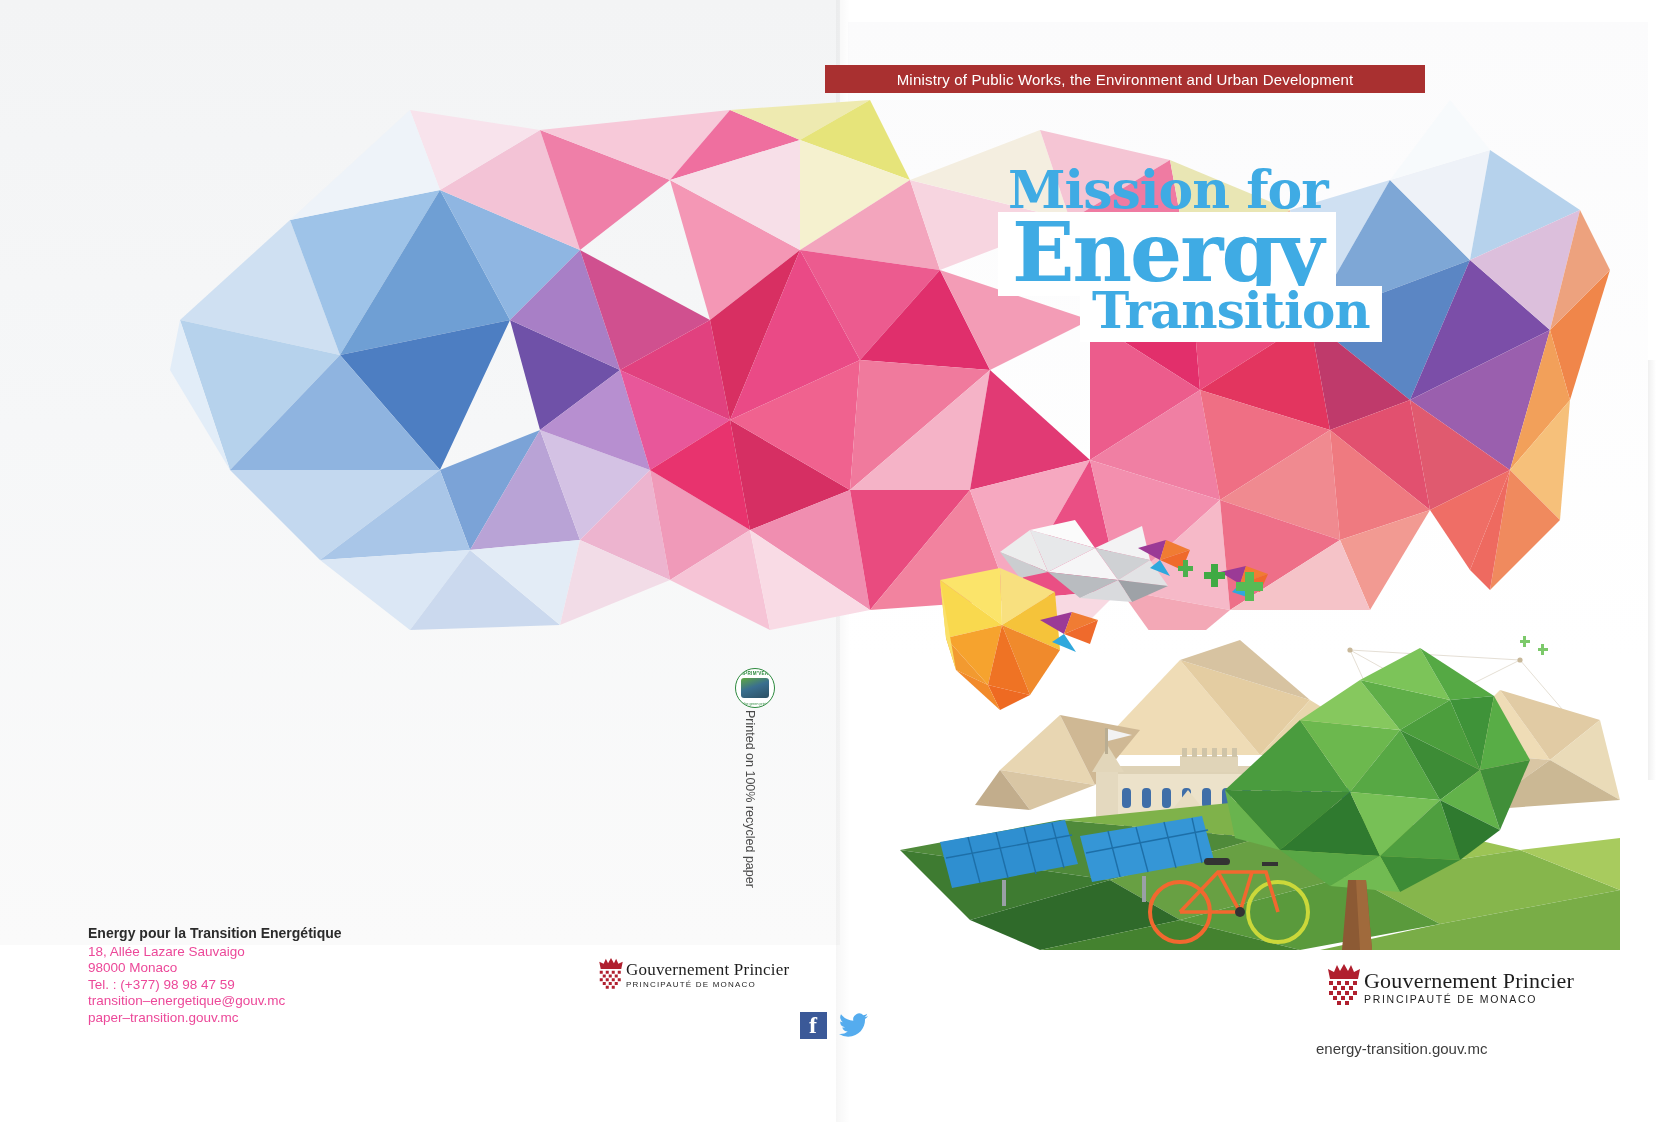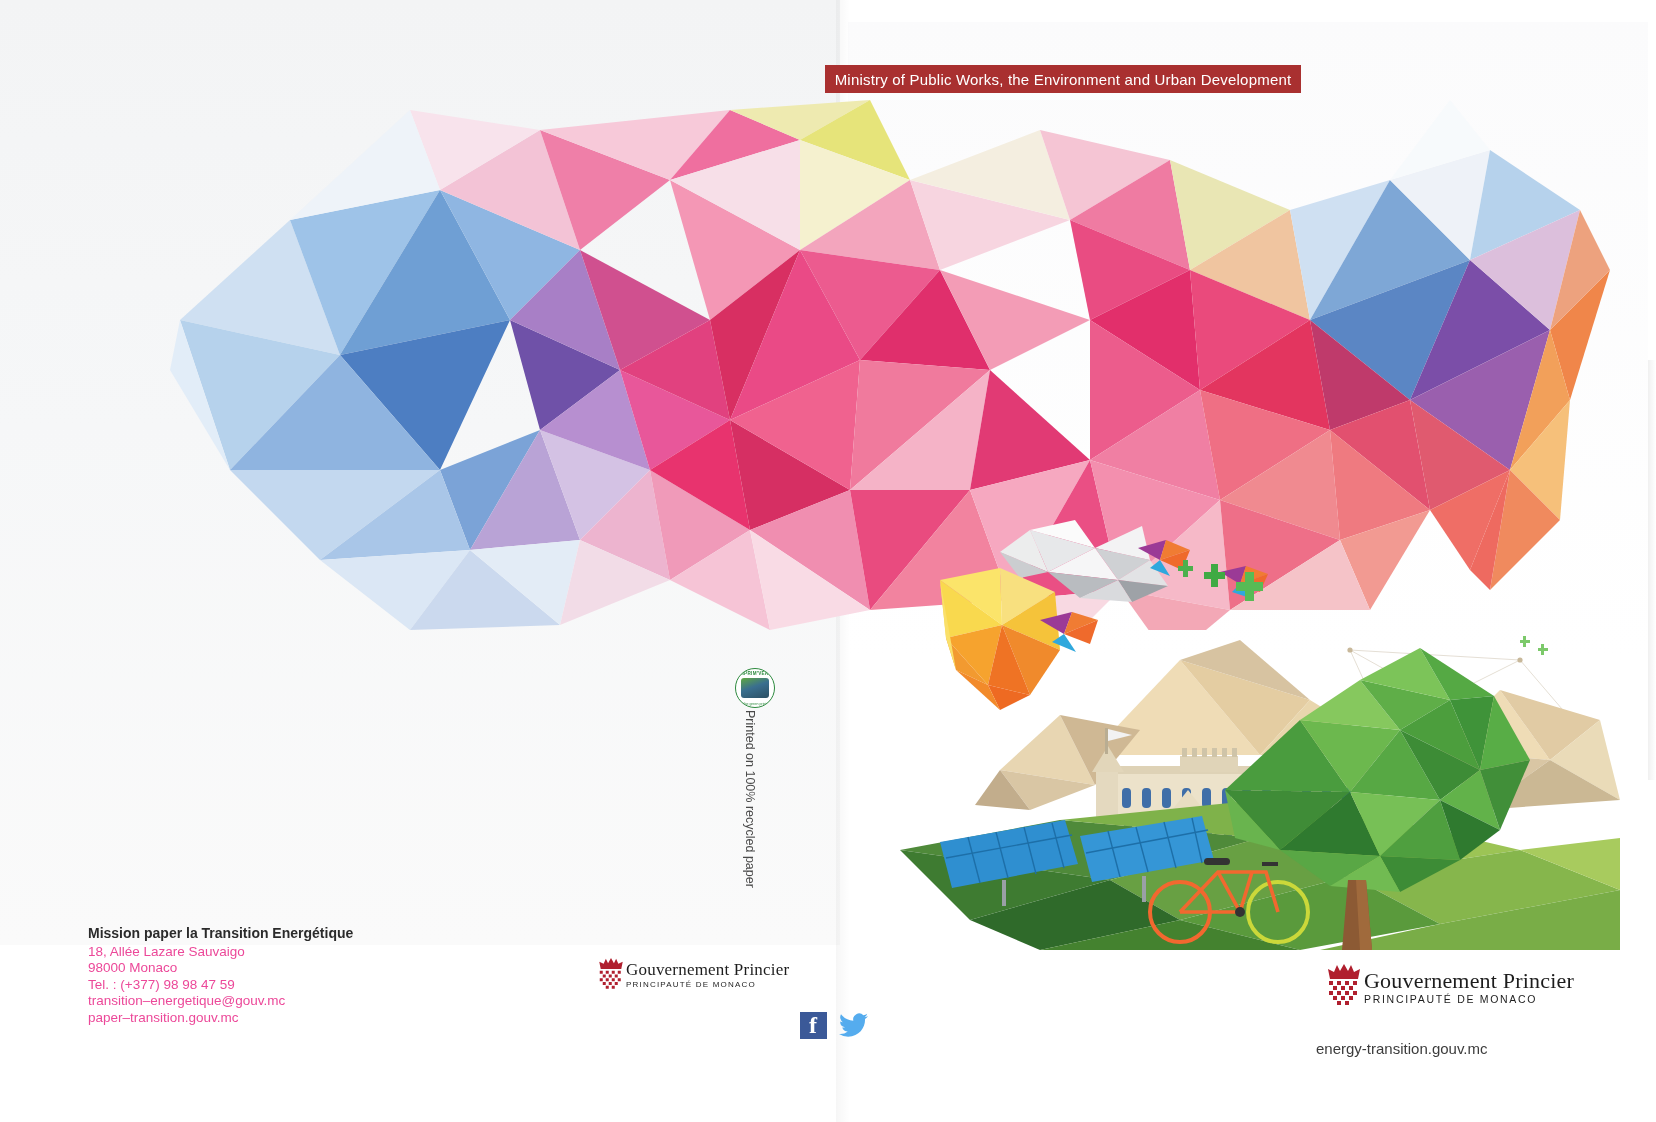--- a/index.html
+++ b/index.html
@@ -18,21 +18,21 @@
          background:linear-gradient(90deg,rgba(0,0,0,0.035),rgba(0,0,0,0.0));}
   .front-edge{position:absolute;left:1648px;top:360px;width:8px;height:420px;
               background:linear-gradient(90deg,rgba(0,0,0,0.06),rgba(0,0,0,0));}
 
   
   .art{position:absolute;pointer-events:none;}
   #poly-cloud{left:110px;top:70px;width:1520px;height:560px;}
   #scene{left:880px;top:520px;width:740px;height:430px;}
 
   
-  .ministry-banner{position:absolute;left:825px;top:65px;width:476px;height:28px;
+  .ministry-banner{position:absolute;left:825px;top:65px;width:600px;height:28px;
     background:#a93030;color:#fff;display:flex;align-items:center;justify-content:center;
     font-size:15px;letter-spacing:.2px;font-family:"Liberation Sans",sans-serif;}
 
   
   .title-wrap{position:absolute;left:960px;top:165px;width:520px;}
   .t-line1{font-family:"DejaVu Serif",serif;font-weight:bold;font-size:52px;line-height:.98;
            color:#3fabe4;letter-spacing:-1px;padding-left:48px;}
   .t-line2-bg{display:inline-block;background:#ffffff;padding:2px 14px 4px 14px;margin-left:38px;margin-top:-4px;}
   .t-line2{font-family:"DejaVu Serif",serif;font-weight:bold;font-size:82px;line-height:.95;
            color:#3fabe4;letter-spacing:-2px;}
@@ -202,20 +202,29 @@
       <polygon points="900,530 1010,520 950,580" fill="#f8d9e2"></polygon>
       <polygon points="1010,520 1120,540 1060,590" fill="#f3a8b6"></polygon>
       <polygon points="430,60 330,120 300,40" fill="#f8e3ec"></polygon>
       <polygon points="300,40 330,120 180,150" fill="#eef3f9"></polygon>
       <polygon points="1380,80 1280,110 1340,30" fill="#f7fafc"></polygon>
     </g>
   </svg>
 
   <div class="ministry-banner">Ministry of Public Works, the Environment and Urban Development</div>
 
+  <div class="title-wrap">
+    <div class="t-line1">Mission for</div>
+    <div class="t-line2-bg">
+      <div class="t-line2">Energy</div>
+    </div>
+    <div class="t-line3-bg">
+      <div class="t-line3">Transition</div>
+    </div>
+  </div>
 
   <svg class="art" id="scene" viewBox="0 0 740 430">
 
     <g>
       <polygon points="150,10 195,0 215,28" fill="#fbfbfb"></polygon>
       <polygon points="150,10 215,28 168,52" fill="#e7e8ea"></polygon>
       <polygon points="215,28 262,6 270,40" fill="#f3f3f4"></polygon>
       <polygon points="215,28 270,40 238,60" fill="#cfd1d4"></polygon>
       <polygon points="168,52 215,28 238,60" fill="#f6f6f7"></polygon>
       <polygon points="168,52 238,60 200,78" fill="#b9bcc0"></polygon>
@@ -428,21 +437,21 @@
   <div class="eco-badge">
     <div class="ring-top">IMPRIM'VERT</div>
     <div class="inner"></div>
     <div class="ring-bot">the green print</div>
   </div>
   <div class="recycle-note">
     <span>Printed on 100% recycled paper</span>
   </div>
 
   <div class="contact">
-    <div class="org">Mission paper la Transition Energétique</div>
+    <div class="org">Energy pour la Transition Energétique</div>
     <div class="line">18, Allée Lazare Sauvaigo</div>
     <div class="line">98000 Monaco</div>
     <div class="line">Tel. : (+377) 98 98 47 59</div>
     <div class="line">transition–energetique@gouv.mc</div>
     <div class="line">paper–transition.gouv.mc</div>
   </div>
 
   <div class="gp-logo logo-back">
     <div class="gp-emblem">
       <svg class="crown" viewBox="0 0 32 15">

